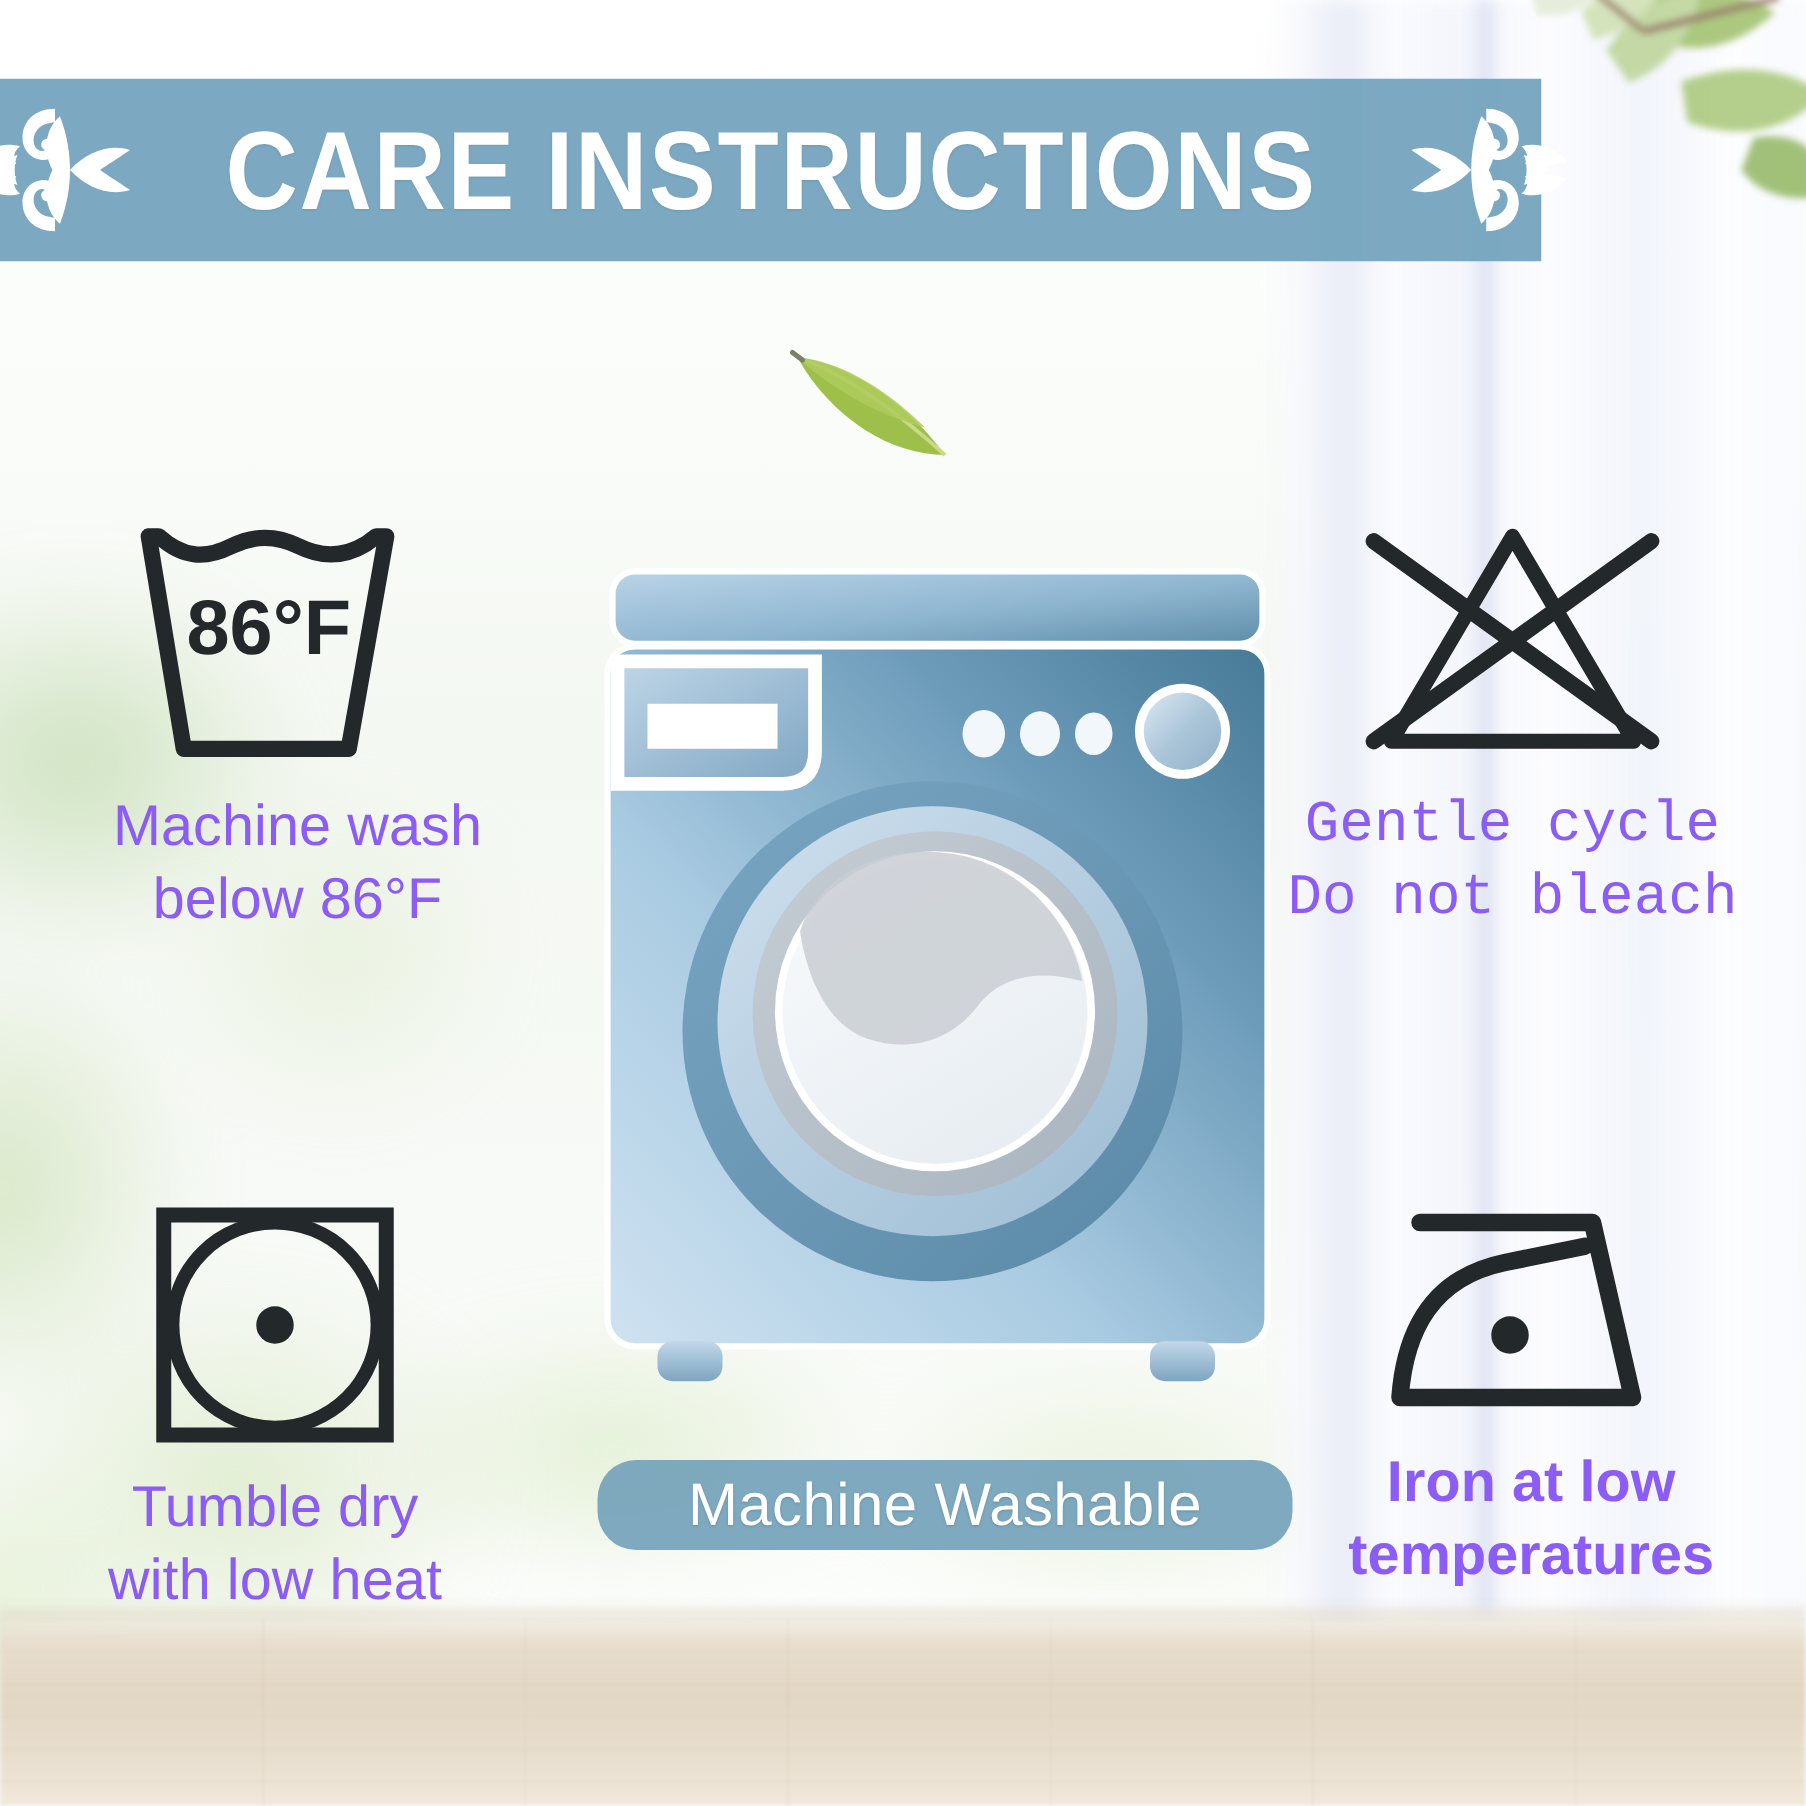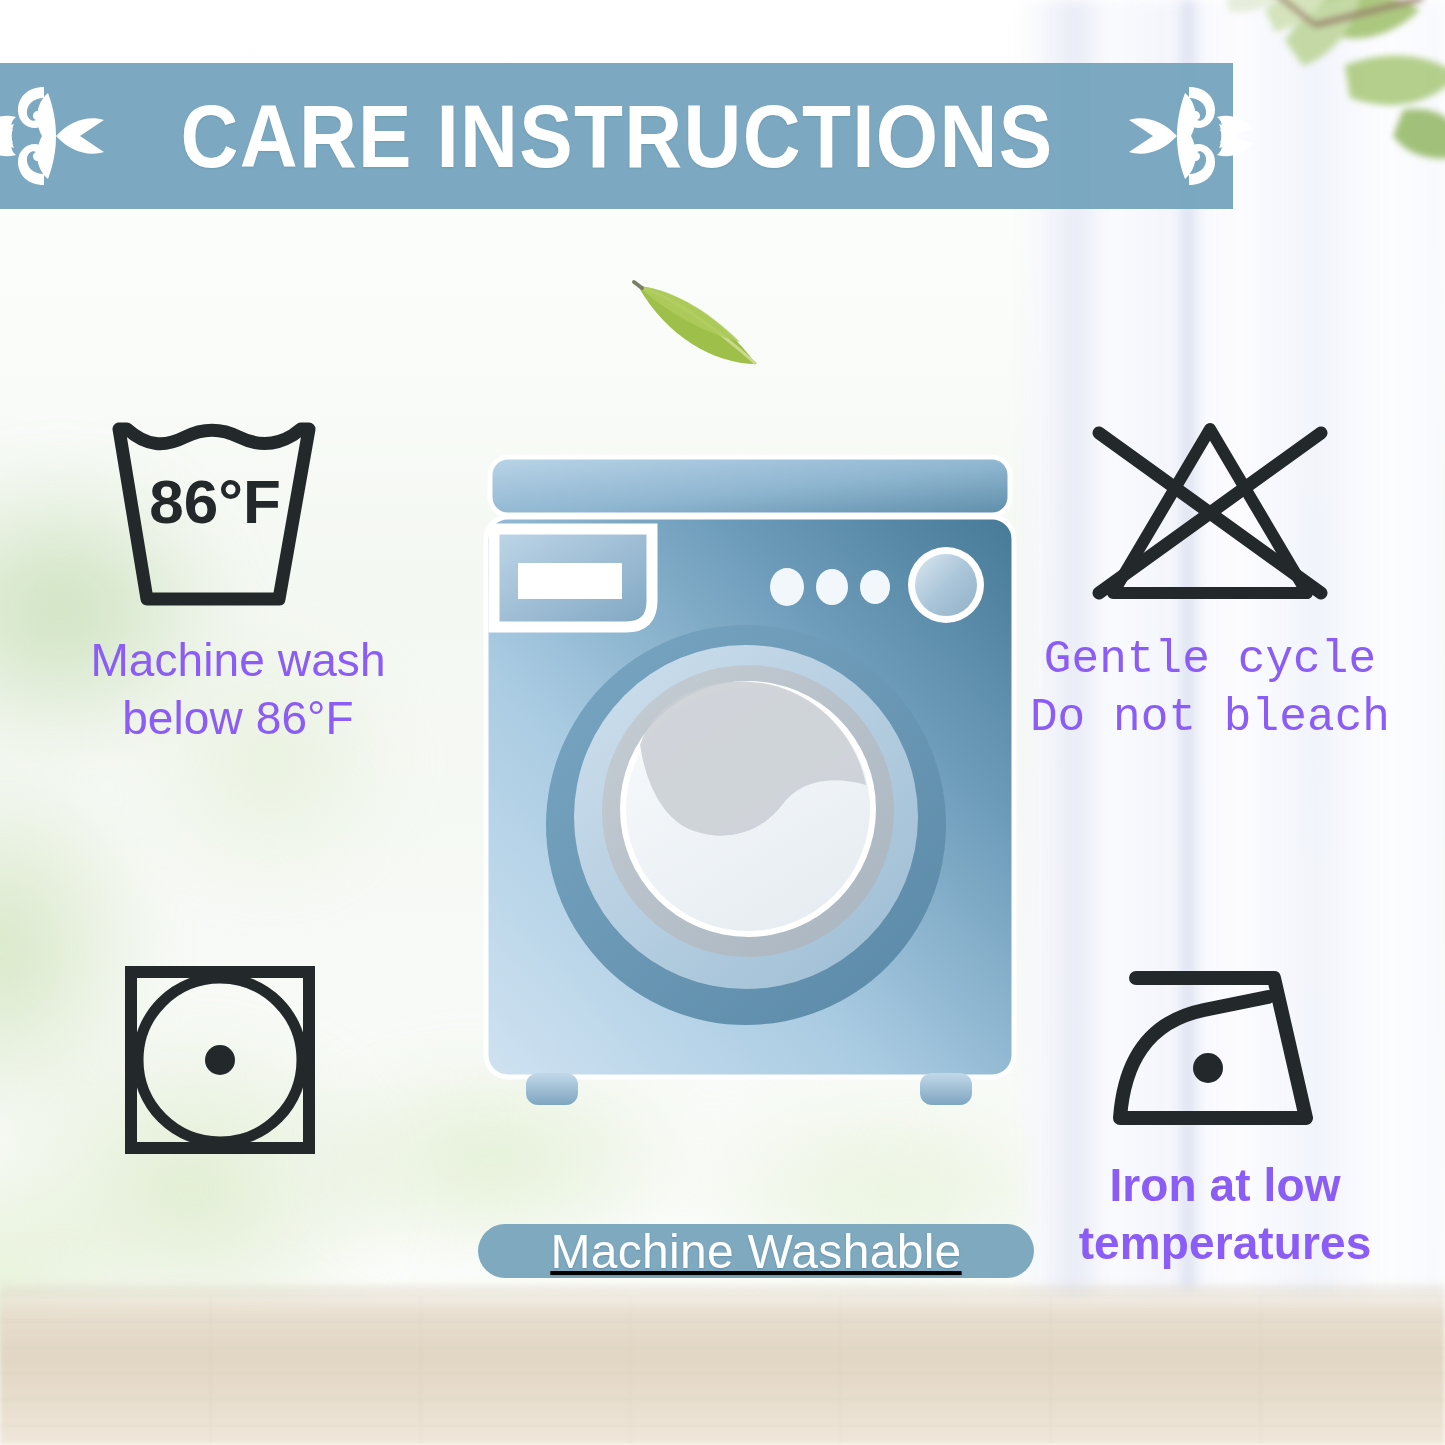--- a/index.html
+++ b/index.html
@@ -128,26 +128,25 @@
   #care-wash   { left:38px;   top:415px; }
   #care-bleach { left:1010px; top:415px;font-family:Liberation Mono, monospace; }
   #care-dry    { left:20px;   top:960px; }
   #care-iron   { left:1025px; top:960px;font-weight:bold; }
 
   
   #washer{ position:absolute; left:480px; top:445px; width:540px; height:690px; z-index:5; }
 
   
   #badge{
-    position:absolute; left:478px; top:1224px; width:556px; height:54px;
+    position:absolute; left:478px; top:1168px; width:556px; height:72px;
     background:rgba(116,162,186,.92);
     border-radius:31px;
     display:flex; align-items:center; justify-content:center;
     z-index:7;
-    text-decoration:underline;
   }
   #badge .badge-text{
     color:#ffffff;
     font-size:48px;
     letter-spacing:.3px;
     text-shadow:0 1px 2px rgba(50,95,120,.35);
     white-space:nowrap;
   }
 
   
@@ -241,20 +240,22 @@
   <div class="cap">Gentle cycle
 Do not bleach</div>
 </div>
 
 <div class="care" id="care-dry">
   <svg class="sym" width="210" height="200" viewBox="0 0 210 200">
     <rect x="16" y="12" width="178" height="176" fill="none" stroke="#23282b" stroke-width="12"></rect>
     <circle cx="105" cy="100" r="82" fill="none" stroke="#23282b" stroke-width="11"></circle>
     <circle cx="105" cy="100" r="15" fill="#23282b"></circle>
   </svg>
+  <div class="cap">Tumble dry
+with low heat</div>
 </div>
 
 <div class="care" id="care-iron">
   <svg class="sym" width="250" height="180" viewBox="0 0 250 180">
     <path d="M36 18 L174 18 L206 158 L20 158 C24 104 46 62 104 50 L168 37" fill="none" stroke="#23282b" stroke-width="14" stroke-linejoin="round" stroke-linecap="round"></path>
     <circle cx="108" cy="108" r="15" fill="#23282b"></circle>
   </svg>
   <div class="cap">Iron at low
 temperatures</div>
 </div>

